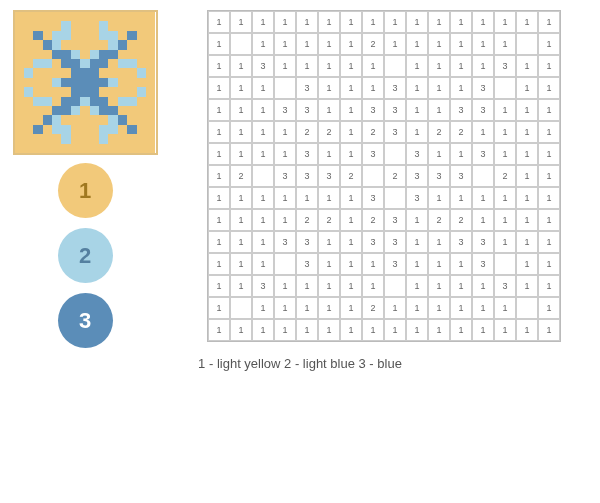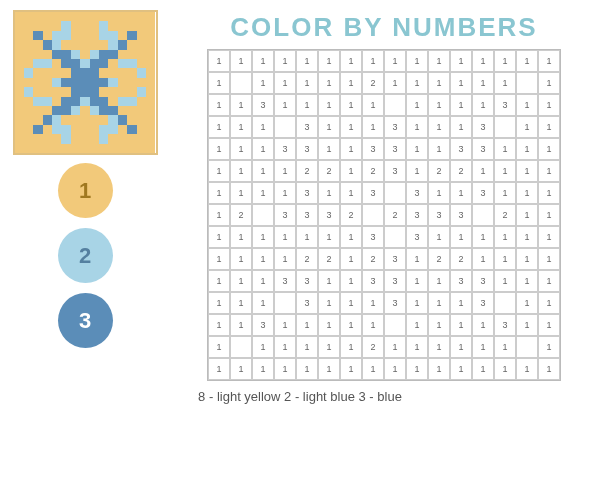--- a/index.html
+++ b/index.html
@@ -347,21 +347,20 @@
         </div>
         <div class="legend-item">
           <div class="legend-circle" style="background-color:#5b8db8; color:#fff;">
             <span>3</span>
           </div>
         </div>
       </div>
     </div>
 
     <div class="right-panel">
-      <div class="title">COLOR BY NUMBERS</div>
 
       <div id="number-grid" style="display:grid; grid-template-columns: repeat(16, 22px); grid-template-rows: repeat(15, 22px); border:1px solid #bbb;">
       <div style="width: 22px; height: 22px; border: 0.5px solid rgb(204, 204, 204); display: flex; align-items: center; justify-content: center; font-size: 9px; color: rgb(102, 102, 102); background-color: rgb(255, 255, 255);">1</div>
           <div style="width: 22px; height: 22px; border: 0.5px solid rgb(204, 204, 204); display: flex; align-items: center; justify-content: center; font-size: 9px; color: rgb(102, 102, 102); background-color: rgb(255, 255, 255);">1</div>
           <div style="width: 22px; height: 22px; border: 0.5px solid rgb(204, 204, 204); display: flex; align-items: center; justify-content: center; font-size: 9px; color: rgb(102, 102, 102); background-color: rgb(255, 255, 255);">1</div>
           <div style="width: 22px; height: 22px; border: 0.5px solid rgb(204, 204, 204); display: flex; align-items: center; justify-content: center; font-size: 9px; color: rgb(102, 102, 102); background-color: rgb(255, 255, 255);">1</div>
           <div style="width: 22px; height: 22px; border: 0.5px solid rgb(204, 204, 204); display: flex; align-items: center; justify-content: center; font-size: 9px; color: rgb(102, 102, 102); background-color: rgb(255, 255, 255);">1</div>
           <div style="width: 22px; height: 22px; border: 0.5px solid rgb(204, 204, 204); display: flex; align-items: center; justify-content: center; font-size: 9px; color: rgb(102, 102, 102); background-color: rgb(255, 255, 255);">1</div>
           <div style="width: 22px; height: 22px; border: 0.5px solid rgb(204, 204, 204); display: flex; align-items: center; justify-content: center; font-size: 9px; color: rgb(102, 102, 102); background-color: rgb(255, 255, 255);">1</div>
           <div style="width: 22px; height: 22px; border: 0.5px solid rgb(204, 204, 204); display: flex; align-items: center; justify-content: center; font-size: 9px; color: rgb(102, 102, 102); background-color: rgb(255, 255, 255);">1</div>
@@ -594,14 +593,14 @@
           <div style="width: 22px; height: 22px; border: 0.5px solid rgb(204, 204, 204); display: flex; align-items: center; justify-content: center; font-size: 9px; color: rgb(102, 102, 102); background-color: rgb(255, 255, 255);">1</div>
           <div style="width: 22px; height: 22px; border: 0.5px solid rgb(204, 204, 204); display: flex; align-items: center; justify-content: center; font-size: 9px; color: rgb(102, 102, 102); background-color: rgb(255, 255, 255);">1</div>
           <div style="width: 22px; height: 22px; border: 0.5px solid rgb(204, 204, 204); display: flex; align-items: center; justify-content: center; font-size: 9px; color: rgb(102, 102, 102); background-color: rgb(255, 255, 255);">1</div>
           <div style="width: 22px; height: 22px; border: 0.5px solid rgb(204, 204, 204); display: flex; align-items: center; justify-content: center; font-size: 9px; color: rgb(102, 102, 102); background-color: rgb(255, 255, 255);">1</div>
           <div style="width: 22px; height: 22px; border: 0.5px solid rgb(204, 204, 204); display: flex; align-items: center; justify-content: center; font-size: 9px; color: rgb(102, 102, 102); background-color: rgb(255, 255, 255);">1</div>
           <div style="width: 22px; height: 22px; border: 0.5px solid rgb(204, 204, 204); display: flex; align-items: center; justify-content: center; font-size: 9px; color: rgb(102, 102, 102); background-color: rgb(255, 255, 255);">1</div>
         </div>
     </div>
   </div>
 
-  <div class="footer-text" style="margin-top:8px;">8 - light yellow  2 - light blue  3 - blue</div>
+  <div class="footer-text" style="margin-top:8px;">1 - light yellow  2 - light blue  3 - blue</div>
 </div>
 
 </body></html>

